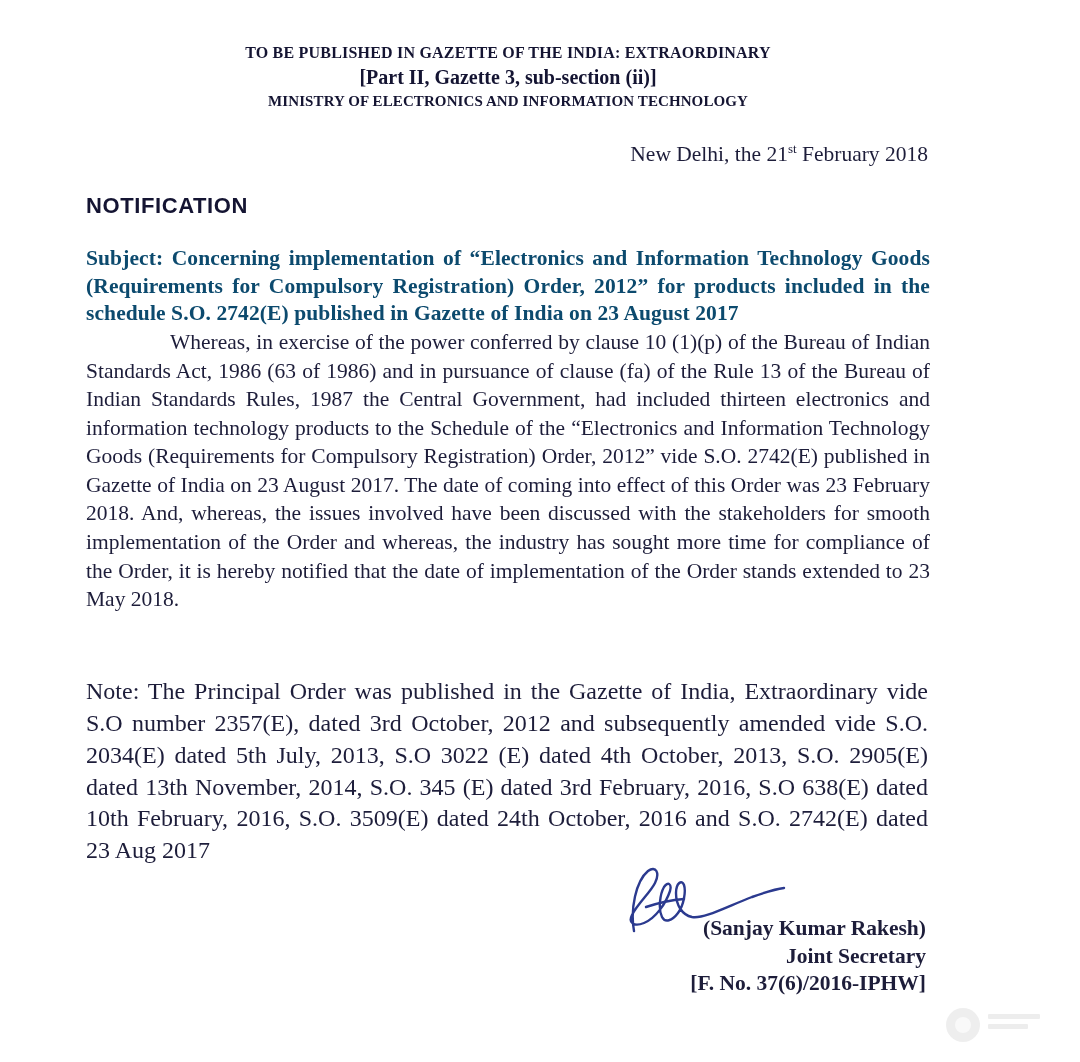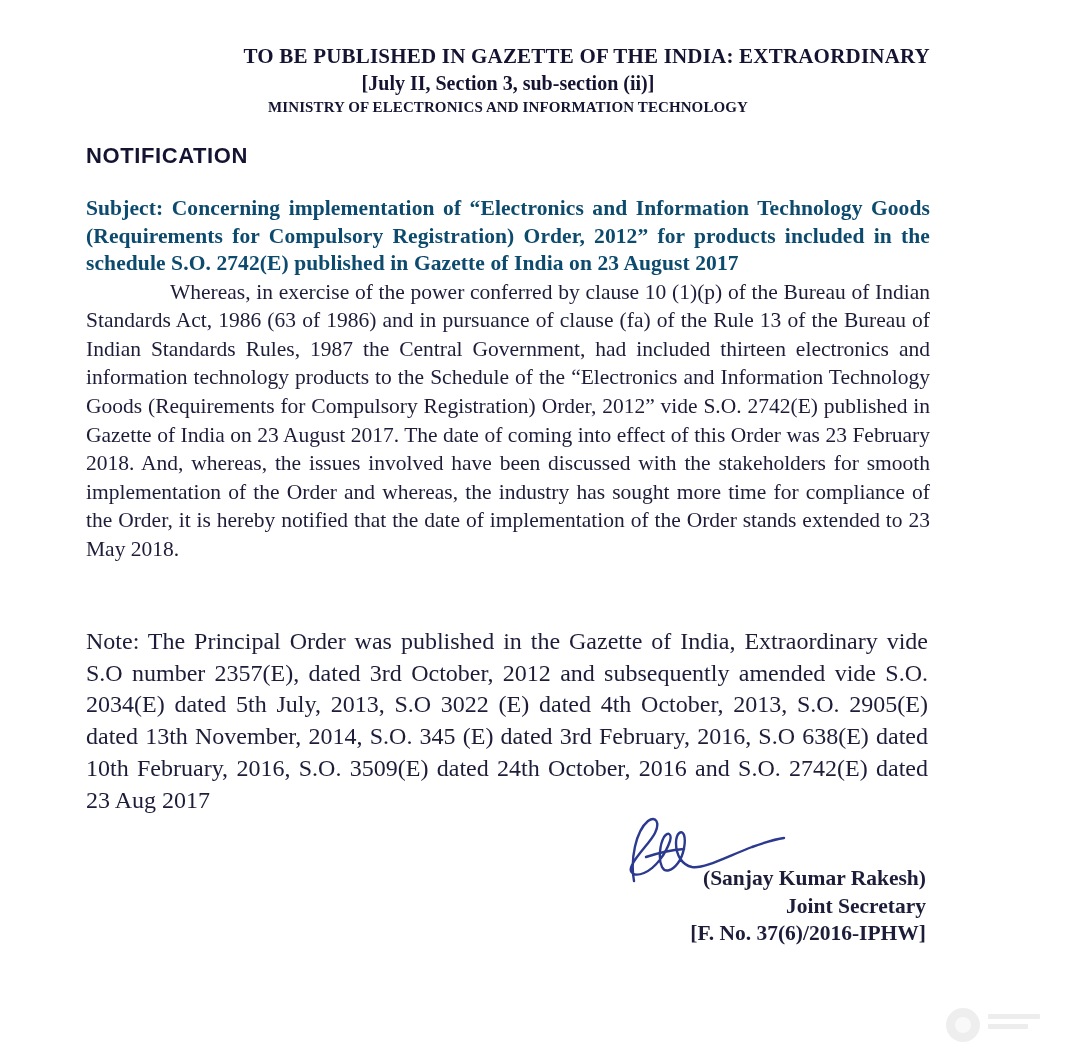--- a/index.html
+++ b/index.html
@@ -21,25 +21,24 @@
     height: 1062px;
     box-sizing: border-box;
     padding: 44px 150px 0 86px;
   }
   .header-block {
     text-align: center;
     font-weight: bold;
     color: #141432;
   }
   .hdr-line1 {
-    font-size: 21px;
+    font-size: 16px;
     letter-spacing: 0.2px;
     line-height: 1.18;
     white-space: nowrap;
-    text-align: right;
   }
   .hdr-line2 {
     font-size: 20px;
     line-height: 1.28;
     margin-top: 2px;
   }
   .hdr-line3 {
     font-size: 15px;
     line-height: 1.25;
     margin-top: 2px;
@@ -156,24 +155,25 @@
   .stamp-lines i:nth-child(1) { width: 52px; }
   .stamp-lines i:nth-child(2) { width: 40px; }
 </style>
 </head>
 <body>
 
 <div class="page">
 
   <div class="header-block">
     <div class="hdr-line1">TO BE PUBLISHED IN GAZETTE OF THE INDIA: EXTRAORDINARY</div>
-    <div class="hdr-line2">[July II, Section 3, sub-section (ii)]</div>
+    <div class="hdr-line2">[Part II, Gazette 3, sub-section (ii)]</div>
     <div class="hdr-line3">MINISTRY OF ELECTRONICS AND INFORMATION TECHNOLOGY</div>
   </div>
 
+  <div class="date-line"><span>New Delhi, the 21</span><sup>st</sup><span> February 2018</span></div>
 
   <div class="notif-title">NOTIFICATION</div>
 
   <div class="subject"><span class="sub-label">Subject:</span><span> Concerning implementation of “Electronics and Information Technology Goods (Requirements for Compulsory Registration) Order, 2012” for products included in the schedule S.O. 2742(E) published in Gazette of India on 23 August 2017</span></div>
 
   <div class="body-para">Whereas, in exercise of the power conferred by clause 10 (1)(p) of the Bureau of Indian Standards Act, 1986 (63 of 1986) and in pursuance of clause (fa) of the Rule 13 of the Bureau of Indian Standards Rules, 1987 the Central Government, had included thirteen electronics and information technology products to the Schedule of the “Electronics and Information Technology Goods (Requirements for Compulsory Registration) Order, 2012” vide S.O. 2742(E) published in Gazette of India on 23 August 2017. The date of coming into effect of this Order was 23 February 2018. And, whereas, the issues involved have been discussed with the stakeholders for smooth implementation of the Order and whereas, the industry has sought more time for compliance of the Order, it is hereby notified that the date of implementation of the Order stands extended to 23 May 2018.</div>
 
   <div class="note-para"><span>Note:</span><span>  The Principal Order was published in the Gazette of India, Extraordinary vide S.O number 2357(E), dated 3rd October, 2012 and subsequently amended vide S.O. 2034(E) dated 5th July, 2013, S.O 3022 (E) dated 4th October, 2013, S.O. 2905(E) dated 13th November, 2014, S.O. 345 (E) dated 3rd February, 2016, S.O 638(E) dated 10th February, 2016, S.O. 3509(E) dated 24th October, 2016 and S.O. 2742(E) dated 23 Aug 2017</span></div>
 
   <div class="sign-block">

